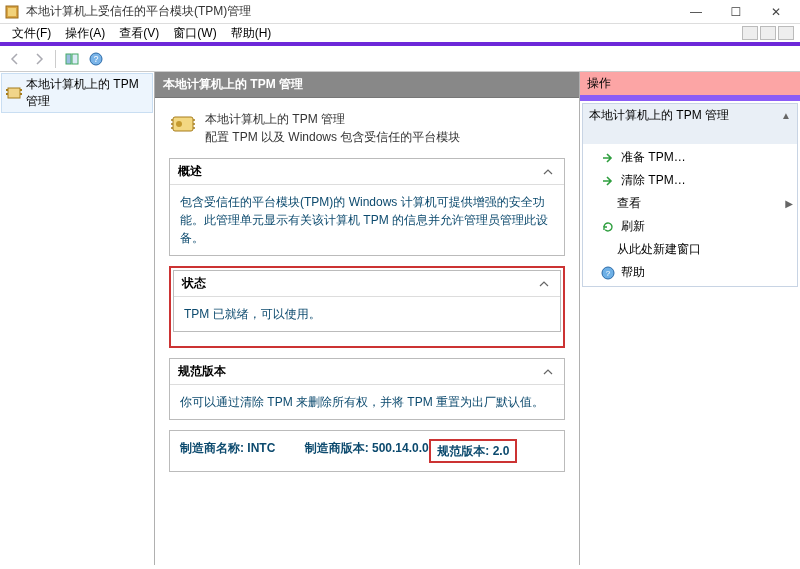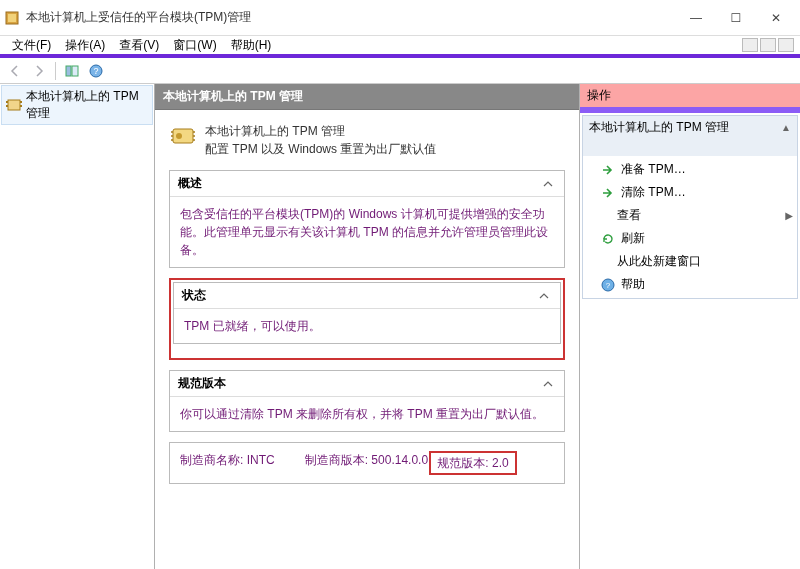--- a/index.html
+++ b/index.html
@@ -1,17 +1,17 @@
 <!DOCTYPE html>
 <html><head>
 <meta charset="utf-8">
 <style>
   * { box-sizing: border-box; }
   body { margin:0; font-family: "Microsoft YaHei", "SimSun", Tahoma, sans-serif; font-size:12px; background:#fff; color:#000; width:800px; height:569px; overflow:hidden; }
-  .titlebar { height:36px; background:#fff; border-bottom:1px solid #ddd; display:flex; align-items:center; padding:0 4px; }
+  .titlebar { height:24px; background:#fff; border-bottom:1px solid #ddd; display:flex; align-items:center; padding:0 4px; }
   .titlebar .t-icon { width:16px; height:16px; margin-right:6px; }
   .titlebar .t-text { flex:1; font-size:12px; color:#333; }
   .wincontrols { display:flex; }
   .wincontrols .wc { width:40px; height:24px; display:flex; align-items:center; justify-content:center; color:#444; cursor:default; }
 
   .menubar { height:22px; display:flex; align-items:center; padding:0 6px; gap:2px; border-bottom:4px solid #6d28d9; }
   .menubar .mi { padding:2px 6px; font-size:12px; }
   .menubar .docctl { margin-left:auto; display:flex; gap:2px; }
   .menubar .docctl .dc { width:16px; height:14px; border:1px solid #bbb; background:#eee; display:inline-block; }
 
@@ -32,24 +32,24 @@
   .mid-body { flex:1; overflow:auto; padding:8px 14px; }
   .infostrip { display:flex; align-items:flex-start; gap:8px; padding:4px 2px 12px 0; }
   .infostrip .is-icon { width:28px; height:28px; flex:0 0 28px; }
   .info-lines { font-size:12px; color:#333; line-height:1.5; }
   .info-lines .line1 { }
   .info-lines .line2 { }
 
   .section { border:1px solid #bbb; margin-bottom:10px; background:#fff; }
   .section-head { display:flex; align-items:center; background:#fff; padding:4px 8px; border-bottom:1px solid #ddd; font-weight:bold; font-size:12px; }
   .section-head .collapse { margin-left:auto; width:16px; height:16px; display:flex; align-items:center; justify-content:center; color:#555; }
-  .section-body { padding:8px 10px; font-size:12px; color:#701a75; line-height:1.5; }
+  .section-body { padding:8px 10px; font-size:12px; color:#0c4a6e; line-height:1.5; }
   .status-wrap { border:2px solid #cc3333; padding:2px; margin-bottom:10px; }
 
-  .mfr-row { display:flex; justify-content:space-between; font-size:12px; }
+  .mfr-row { display:flex; justify-content:space-between; font-size:12px;font-weight:bold; }
   .mfr-row .cell { flex:1; }
   .mfr-row .cell.last { }
   .spec-red { border:2px solid #cc3333; display:inline-block; padding:1px 6px; }
 
   .rightpane { flex:1; background:#fff; }
   .rp-title { background:#fca5a5; border-bottom:6px solid #8b5cf6; padding:3px 7px; font-size:12px; }
   .rp-group { background:#e9eff6; border:1px solid #c8d4e4; margin:2px; }
   .rp-group-head { background:#e9eff6; padding:3px 6px; font-size:12px; display:flex; align-items:center; }
   .rp-group-head .caret { margin-left:auto; font-size:10px; color:#666; }
   .rp-list { background:#fff; padding:2px 0;margin-top:17px; }
@@ -141,21 +141,21 @@
       <div class="infostrip">
         <span class="is-icon">
           <svg viewBox="0 0 28 28" width="28" height="28">
               <rect x="4" y="7" width="20" height="14" rx="2" fill="#f3d882" stroke="#a77d1d"></rect>
               <circle cx="10" cy="14" r="3" fill="#c59a2e"></circle>
               <path d="M2 10h2M2 14h2M2 18h2M24 10h2M24 14h2M24 18h2" stroke="#a77d1d" stroke-width="1.5"></path>
             </svg>
         </span>
         <div class="info-lines">
           <div class="line1">本地计算机上的 TPM 管理</div>
-          <div class="line2">配置 TPM 以及 Windows 重置为出厂默认值</div>
+          <div class="line2">配置 TPM 以及 Windows 包含受信任的平台模块</div>
         </div>
       </div>
 
       <div class="section">
         <div class="section-head">
           <span>概述</span>
           <span class="collapse">
             <svg width="12" height="12" viewBox="0 0 12 12">
                 <path d="M2 8 L6 4 L10 8" stroke="#666" stroke-width="1.2" fill="none"></path>
               </svg>

